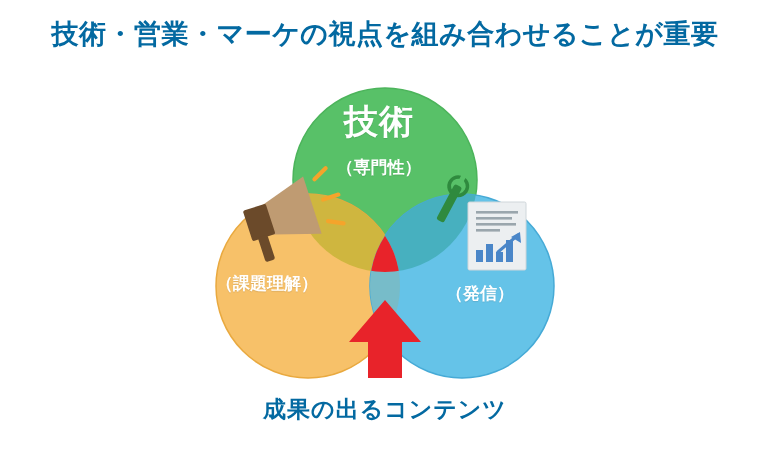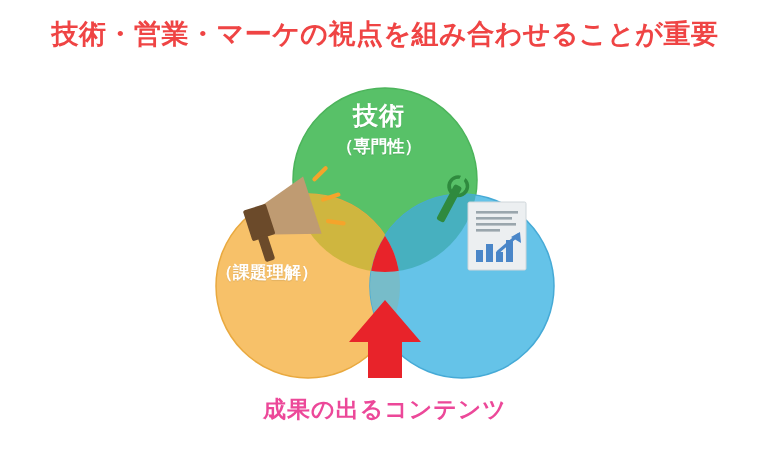--- a/index.html
+++ b/index.html
@@ -19,21 +19,21 @@
   
   #slide-title {
     position: absolute;
     top: 18px;
     left: 0;
     width: 770px;
     text-align: center;
     font-size: 27px;
     font-weight: bold;
     letter-spacing: 0.5px;
-    color: #ef4444;
+    color: #0369a1;
     line-height: 1.25;
     white-space: nowrap;
   }
 
   
   #venn-stage {
     position: absolute;
     left: 0;
     top: 78px;
     width: 770px;
@@ -51,45 +51,44 @@
     text-align: center;
     color: #ffffff;
     font-weight: bold;
     line-height: 1.12;
     text-shadow: 0 1px 1px rgba(0,0,0,0.10);
     pointer-events: none;
     user-select: none;
   }
   .circle-label .main {
     display: block;
-    font-size: 25px;
+    font-size: 34px;
     letter-spacing: 1px;
-    font-family: Liberation Serif, serif;
   }
   .circle-label .sub {
     display: block;
     font-size: 17px;
     letter-spacing: 0px;
-    margin-top: 7px;
+    margin-top: 18px;
   }
 
   #label-tech  { left: 309px; top: 24px;  width: 140px; }
   #label-sales { left: 177px; top: 178px; width: 180px; }
   #label-mkt   { left: 400px; top: 188px; width: 160px; }
 
   
   #bottom-caption {
     position: absolute;
     top: 394px;
     left: 0;
     width: 770px;
     text-align: center;
     font-size: 23px;
     font-weight: bold;
-    color: #ec4899;
+    color: #0369a1;
     letter-spacing: 1px;
     white-space: nowrap;
   }
 </style>
 </head>
 <body>
 
 <div id="slide-title">技術・営業・マーケの視点を組み合わせることが重要</div>
 
 <div id="venn-stage">
@@ -196,17 +195,18 @@
   <div id="label-tech" class="circle-label">
     <span class="main">技術</span>
     <span class="sub">（専門性）</span>
   </div>
 
   <div id="label-sales" class="circle-label">
     <span class="sub">（課題理解）</span>
   </div>
 
   <div id="label-mkt" class="circle-label">
+    <span class="sub">（発信）</span>
   </div>
 
 </div>
 
 <div id="bottom-caption">成果の出るコンテンツ</div>
 
 </body></html>

